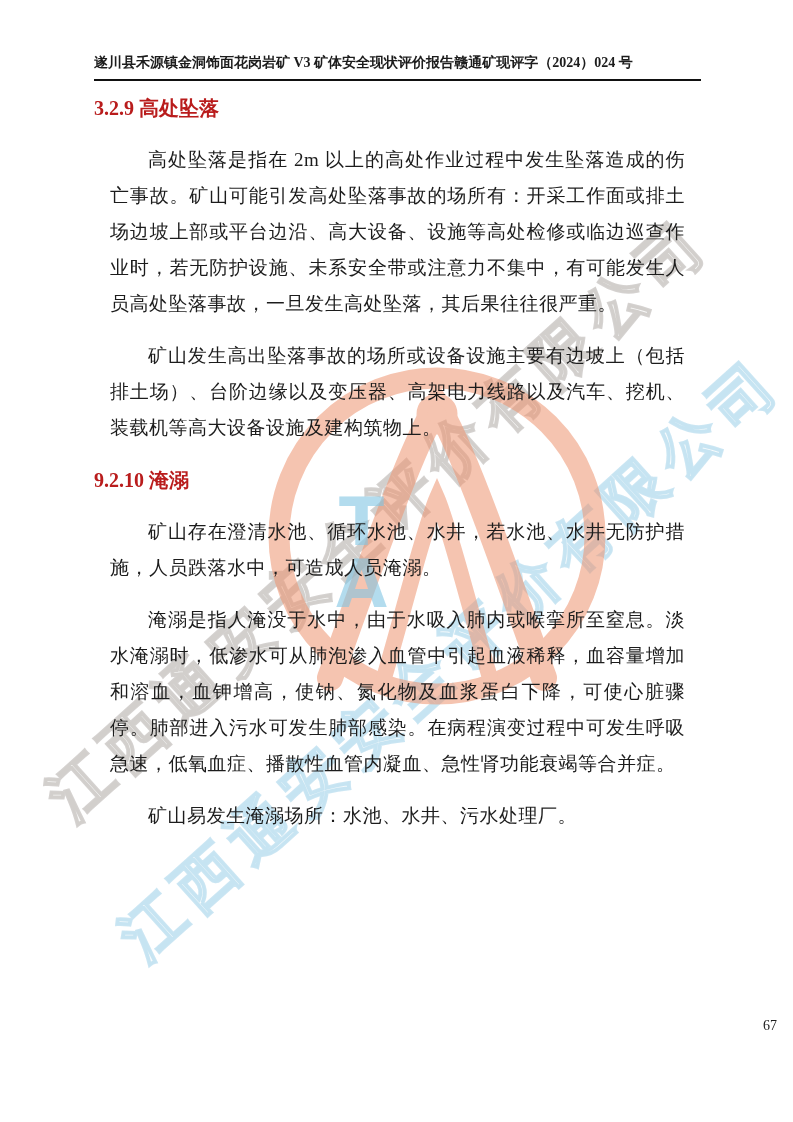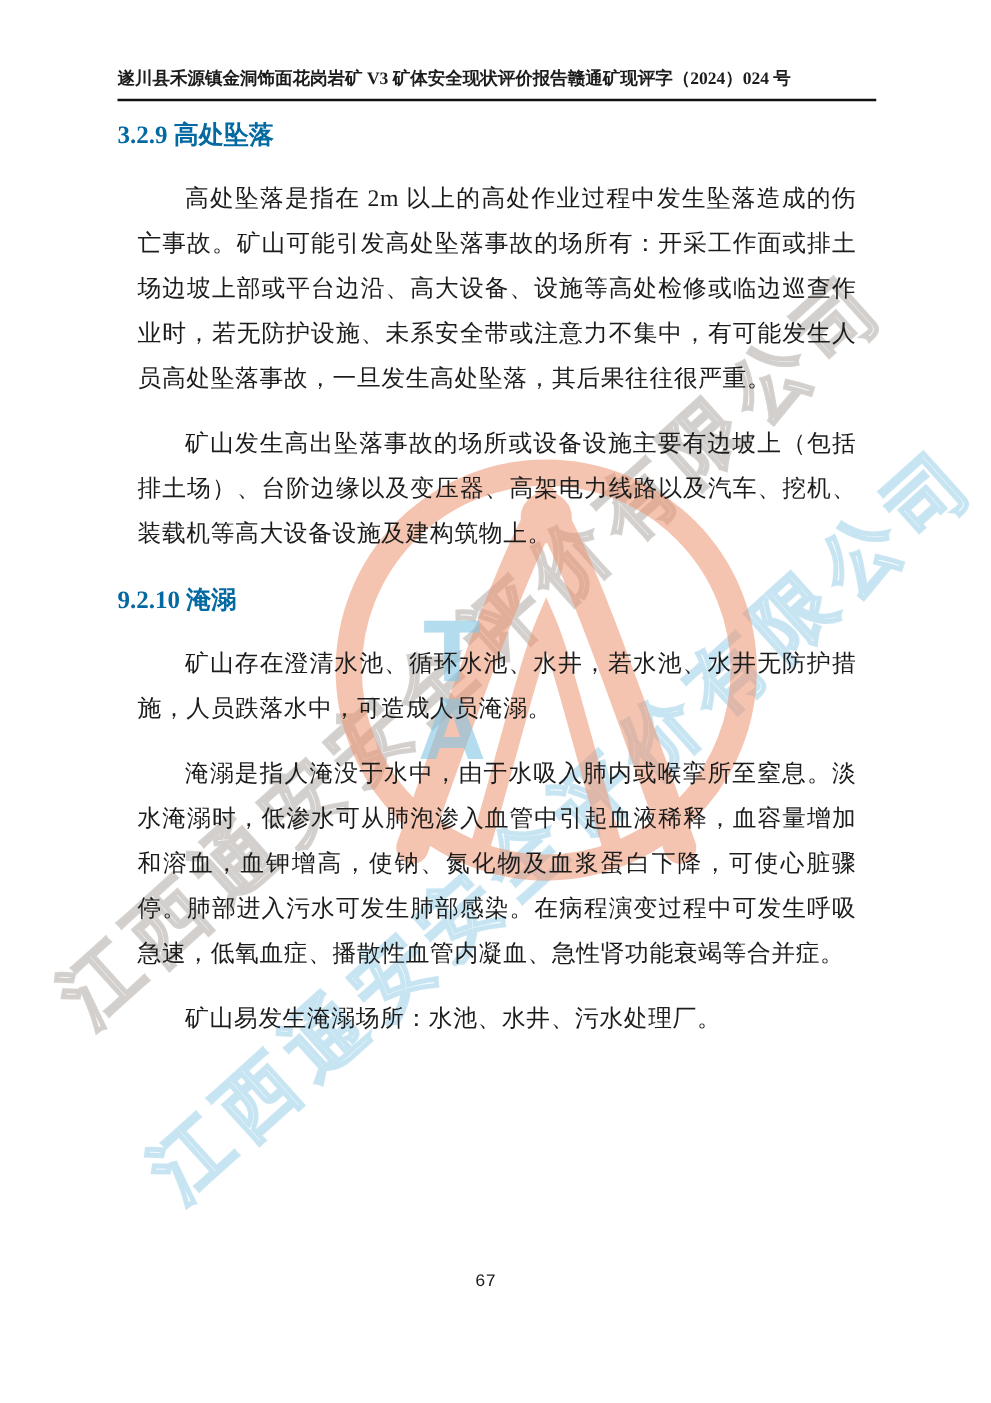--- a/index.html
+++ b/index.html
@@ -36,42 +36,41 @@
     left: 94px;
     right: 92px;
     top: 90px;
     z-index: 1;
   }
   .doc-body h3 {
     margin: 0;
     font-size: 20px;
     font-weight: 700;
     line-height: 36px;
-    color: #0369a1;
+    color: #b91c1c;
   }
   .doc-body p {
     margin: 16px;
     font-size: 19px;
     line-height: 36px;
     text-indent: 2em;
     text-align: justify;
     text-justify: inter-ideograph;
     letter-spacing: 0.5px;
   }
 
   
   .doc-footer {
     position: absolute;
     left: 0;
     right: 16px;
     top: 1018px;
-    text-align: center;
+    text-align: right;
     font-size: 14px;
     z-index: 1;
-    font-family: Liberation Mono, monospace;
   }
 
   
   .watermark {
     position: absolute;
     inset: 0;
     z-index: 0;
     pointer-events: none;
   }
   .wm-logo {

